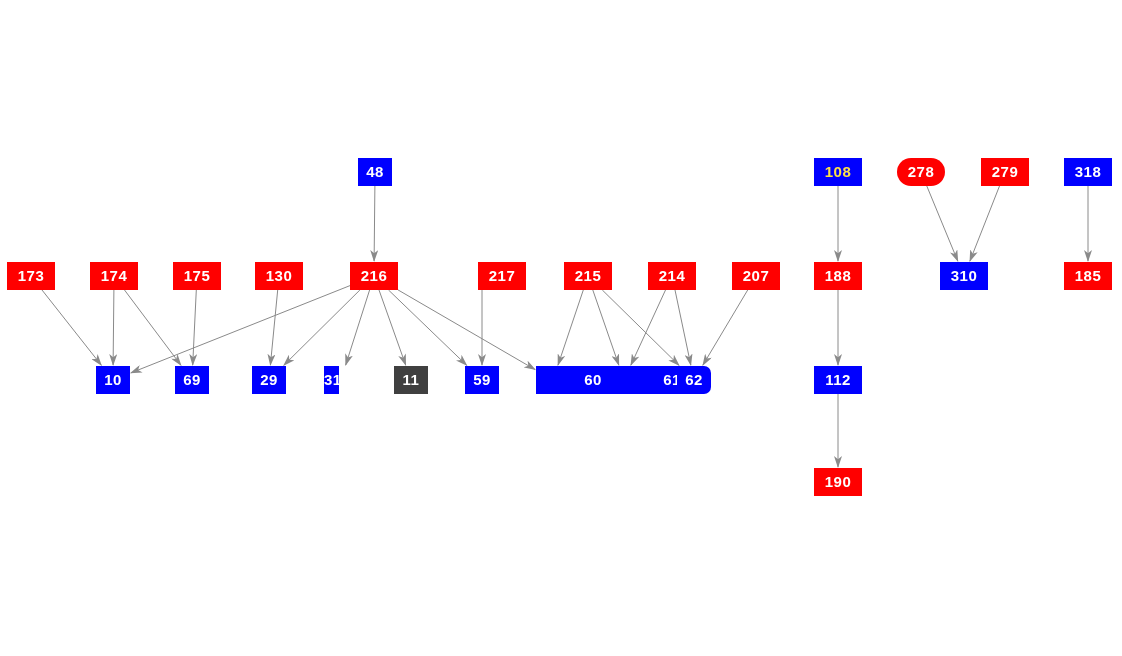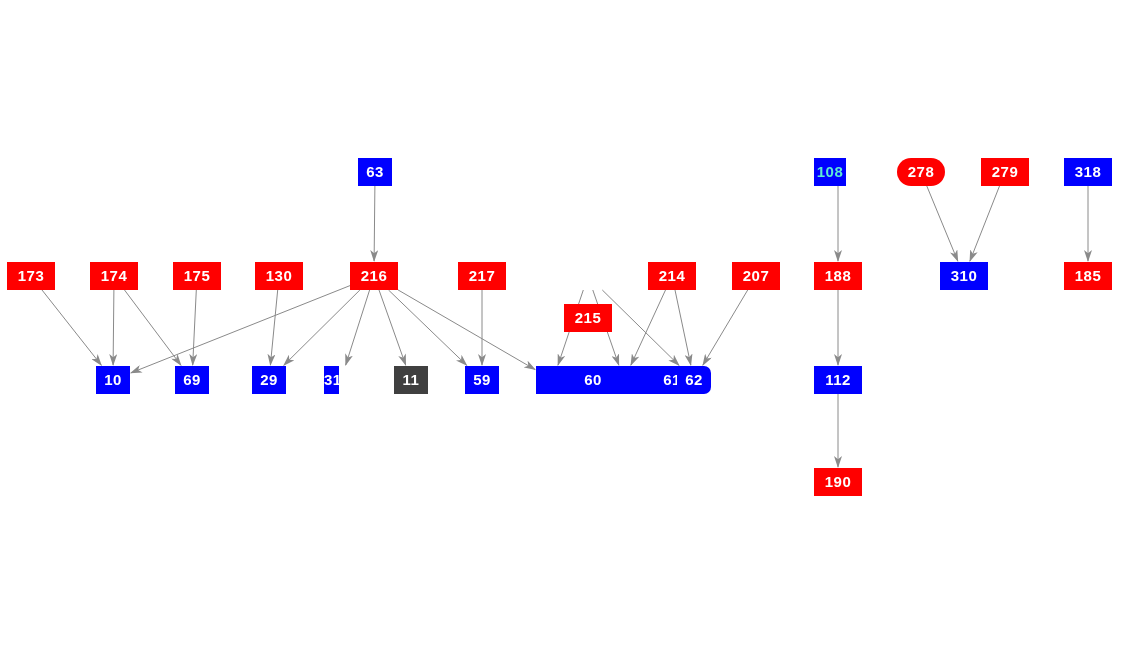--- a/index.html
+++ b/index.html
@@ -63,32 +63,32 @@
       <line x1="675.0" y1="290.0" x2="690.8" y2="365.0" stroke="#8a8a8a" stroke-width="1" marker-end="url(#arrow)"></line>
       <line x1="747.7" y1="290.0" x2="702.9" y2="365.1" stroke="#8a8a8a" stroke-width="1" marker-end="url(#arrow)"></line>
       <line x1="838.0" y1="186.0" x2="838.0" y2="261.0" stroke="#8a8a8a" stroke-width="1" marker-end="url(#arrow)"></line>
       <line x1="838.0" y1="290.0" x2="838.0" y2="365.0" stroke="#8a8a8a" stroke-width="1" marker-end="url(#arrow)"></line>
       <line x1="838.0" y1="394.0" x2="838.0" y2="467.0" stroke="#8a8a8a" stroke-width="1" marker-end="url(#arrow)"></line>
       <line x1="926.8" y1="186.0" x2="957.8" y2="261.1" stroke="#8a8a8a" stroke-width="1" marker-end="url(#arrow)"></line>
       <line x1="999.5" y1="186.0" x2="969.9" y2="261.1" stroke="#8a8a8a" stroke-width="1" marker-end="url(#arrow)"></line>
       <line x1="1088.0" y1="186.0" x2="1088.0" y2="261.0" stroke="#8a8a8a" stroke-width="1" marker-end="url(#arrow)"></line>
     </svg>
   <div id="node-layer">
-      <div class="graph-node" style="width: 34px; left: 358px; top: 158px; background: rgb(0, 0, 255); color: rgb(255, 255, 255);">63</div>
-      <div class="graph-node" style="width: 32px; left: 814px; top: 158px; background: rgb(0, 0, 255); color: #5eead4;">108</div>
+      <div class="graph-node" style="width: 34px; left: 358px; top: 158px; background: rgb(0, 0, 255); color: rgb(255, 255, 255);">48</div>
+      <div class="graph-node" style="width: 48px; left: 814px; top: 158px; background: rgb(0, 0, 255); color: #fde047;">108</div>
       <div class="graph-node" style="width: 48px; left: 897px; top: 158px; background: rgb(255, 0, 0); color: rgb(255, 255, 255); border-radius: 14px;">278</div>
       <div class="graph-node" style="width: 48px; left: 981px; top: 158px; background: rgb(255, 0, 0); color: rgb(255, 255, 255);">279</div>
       <div class="graph-node" style="width: 48px; left: 1064px; top: 158px; background: rgb(0, 0, 255); color: rgb(255, 255, 255);">318</div>
       <div class="graph-node" style="width: 48px; left: 7px; top: 262px; background: rgb(255, 0, 0); color: rgb(255, 255, 255);">173</div>
       <div class="graph-node" style="width: 48px; left: 90px; top: 262px; background: rgb(255, 0, 0); color: rgb(255, 255, 255);">174</div>
       <div class="graph-node" style="width: 48px; left: 173px; top: 262px; background: rgb(255, 0, 0); color: rgb(255, 255, 255);">175</div>
       <div class="graph-node" style="width: 48px; left: 255px; top: 262px; background: rgb(255, 0, 0); color: rgb(255, 255, 255);">130</div>
       <div class="graph-node" style="width: 48px; left: 350px; top: 262px; background: rgb(255, 0, 0); color: rgb(255, 255, 255);">216</div>
-      <div class="graph-node" style="width: 48px; left: 458px; top: 262px; background: rgb(255, 0, 0); color: rgb(255, 255, 255);">217</div>
-      <div class="graph-node" style="width: 48px; left: 564px; top: 262px; background: rgb(255, 0, 0); color: rgb(255, 255, 255); margin-top: 42px;">215</div>
+      <div class="graph-node" style="width: 48px; left: 478px; top: 262px; background: rgb(255, 0, 0); color: rgb(255, 255, 255);">217</div>
+      <div class="graph-node" style="width: 48px; left: 564px; top: 262px; background: rgb(255, 0, 0); color: rgb(255, 255, 255);">215</div>
       <div class="graph-node" style="width: 48px; left: 648px; top: 262px; background: rgb(255, 0, 0); color: rgb(255, 255, 255);">214</div>
       <div class="graph-node" style="width: 48px; left: 732px; top: 262px; background: rgb(255, 0, 0); color: rgb(255, 255, 255);">207</div>
       <div class="graph-node" style="width: 48px; left: 814px; top: 262px; background: rgb(255, 0, 0); color: rgb(255, 255, 255);">188</div>
       <div class="graph-node" style="width: 48px; left: 940px; top: 262px; background: rgb(0, 0, 255); color: rgb(255, 255, 255);">310</div>
       <div class="graph-node" style="width: 48px; left: 1064px; top: 262px; background: rgb(255, 0, 0); color: rgb(255, 255, 255);">185</div>
       <div class="graph-node" style="width: 34px; left: 96px; top: 366px; background: rgb(0, 0, 255); color: rgb(255, 255, 255);">10</div>
       <div class="graph-node" style="width: 34px; left: 175px; top: 366px; background: rgb(0, 0, 255); color: rgb(255, 255, 255);">69</div>
       <div class="graph-node" style="width: 34px; left: 252px; top: 366px; background: rgb(0, 0, 255); color: rgb(255, 255, 255);">29</div>
       <div class="graph-node" style="width: 15px; left: 324px; top: 366px; background: rgb(0, 0, 255); color: rgb(255, 255, 255);">31</div>
       <div class="graph-node" style="width: 34px; left: 394px; top: 366px; background: #404040; color: rgb(255, 255, 255);">11</div>

